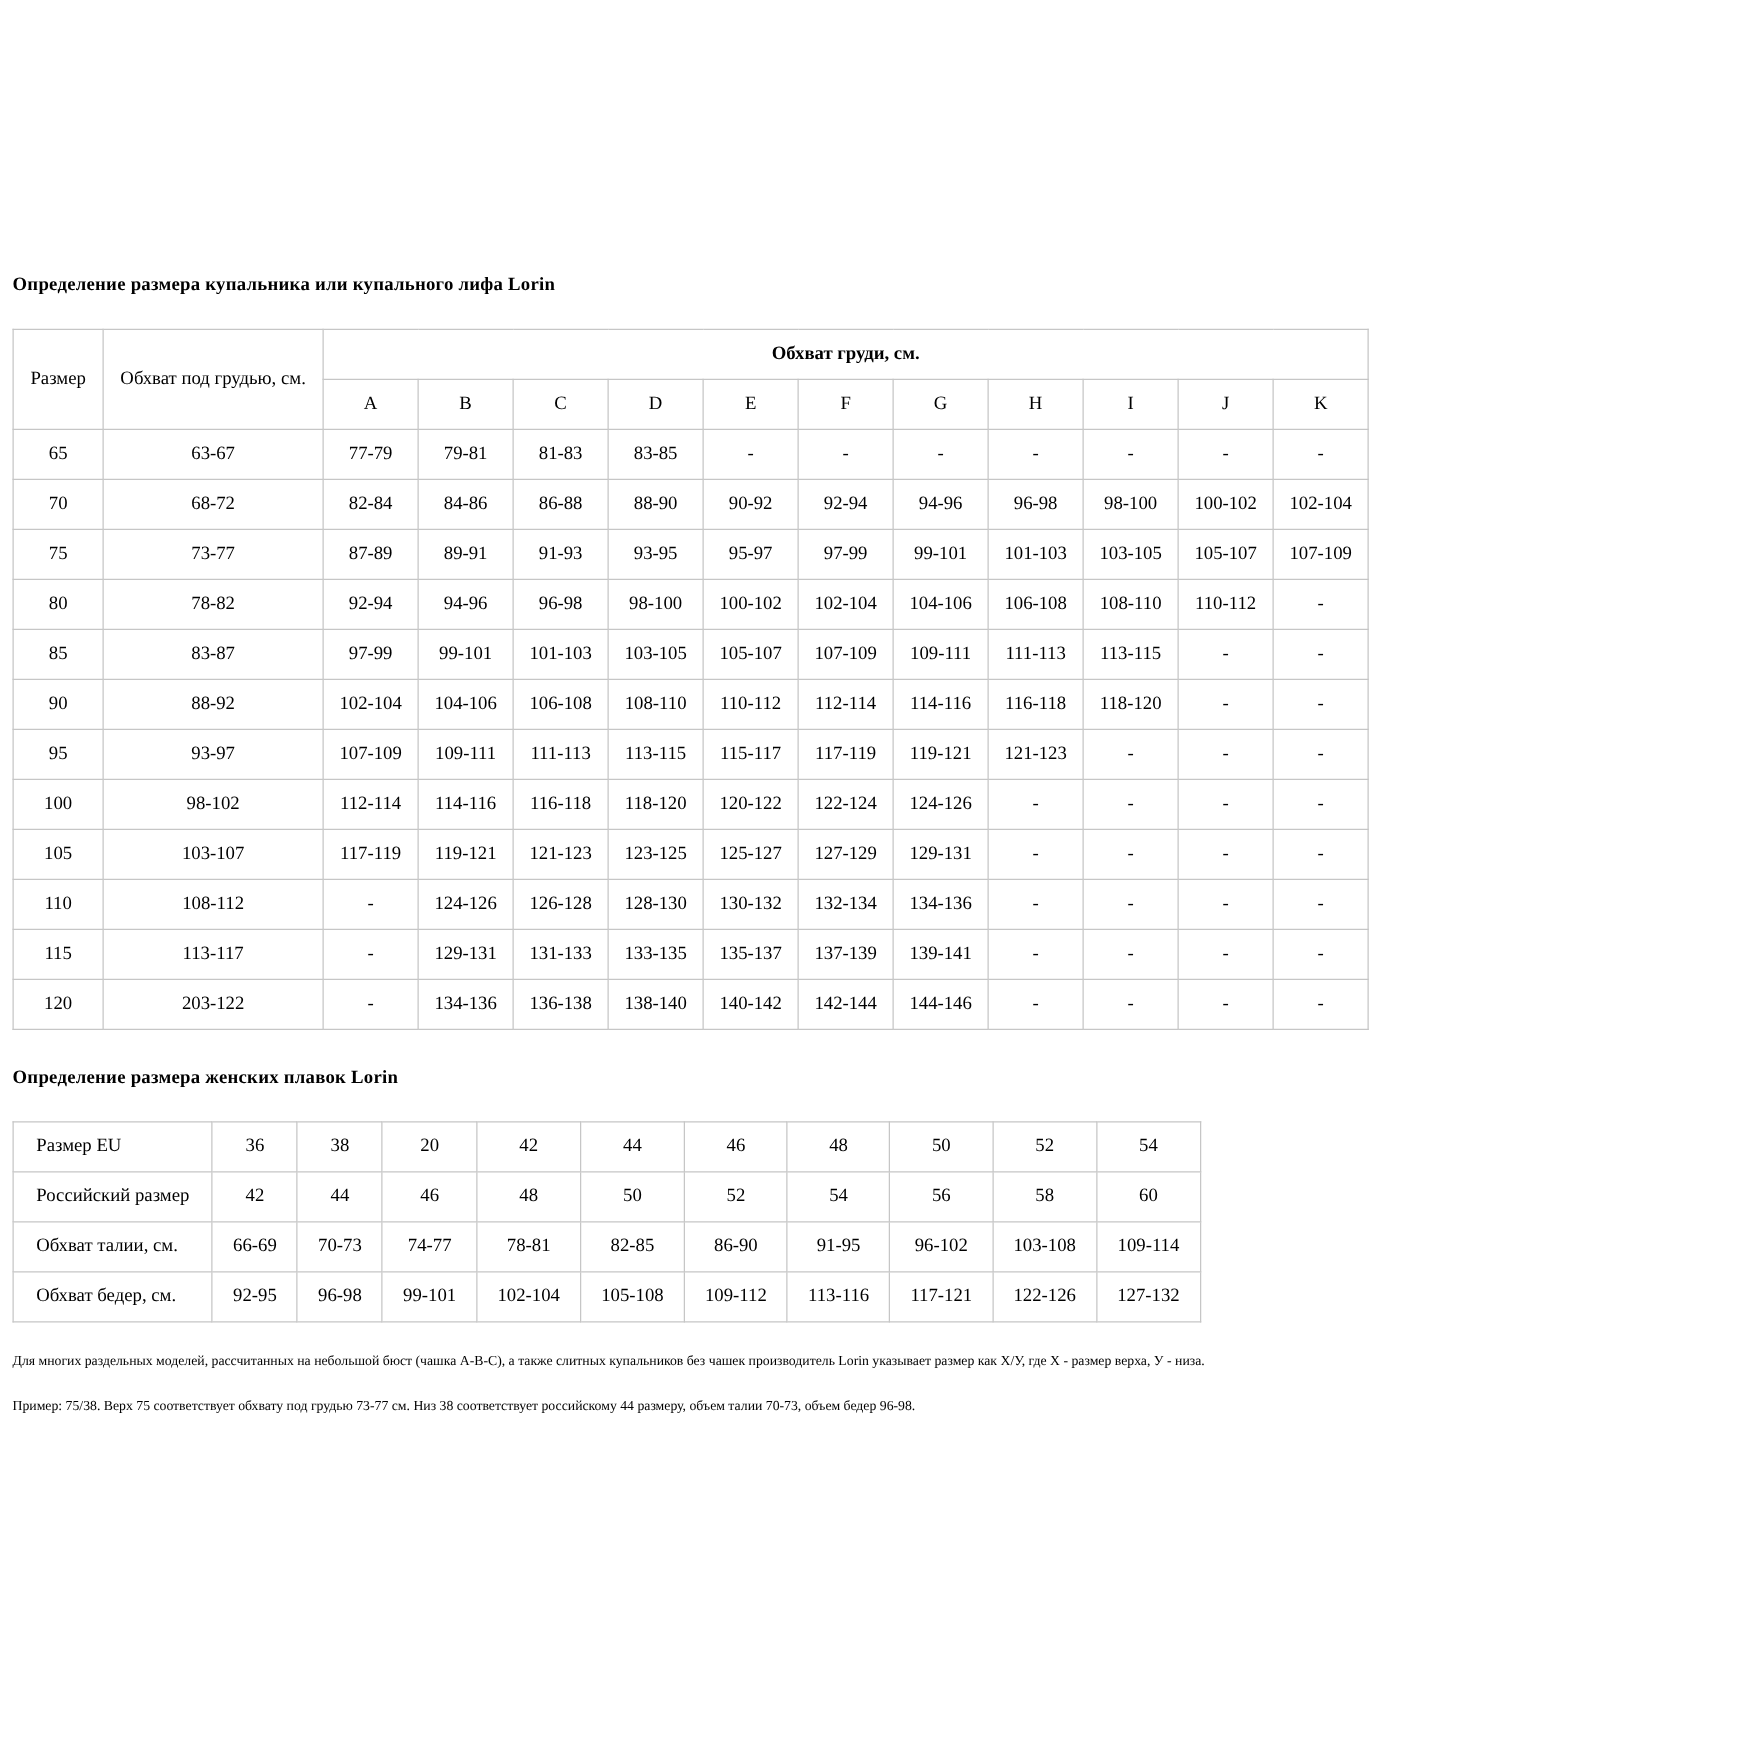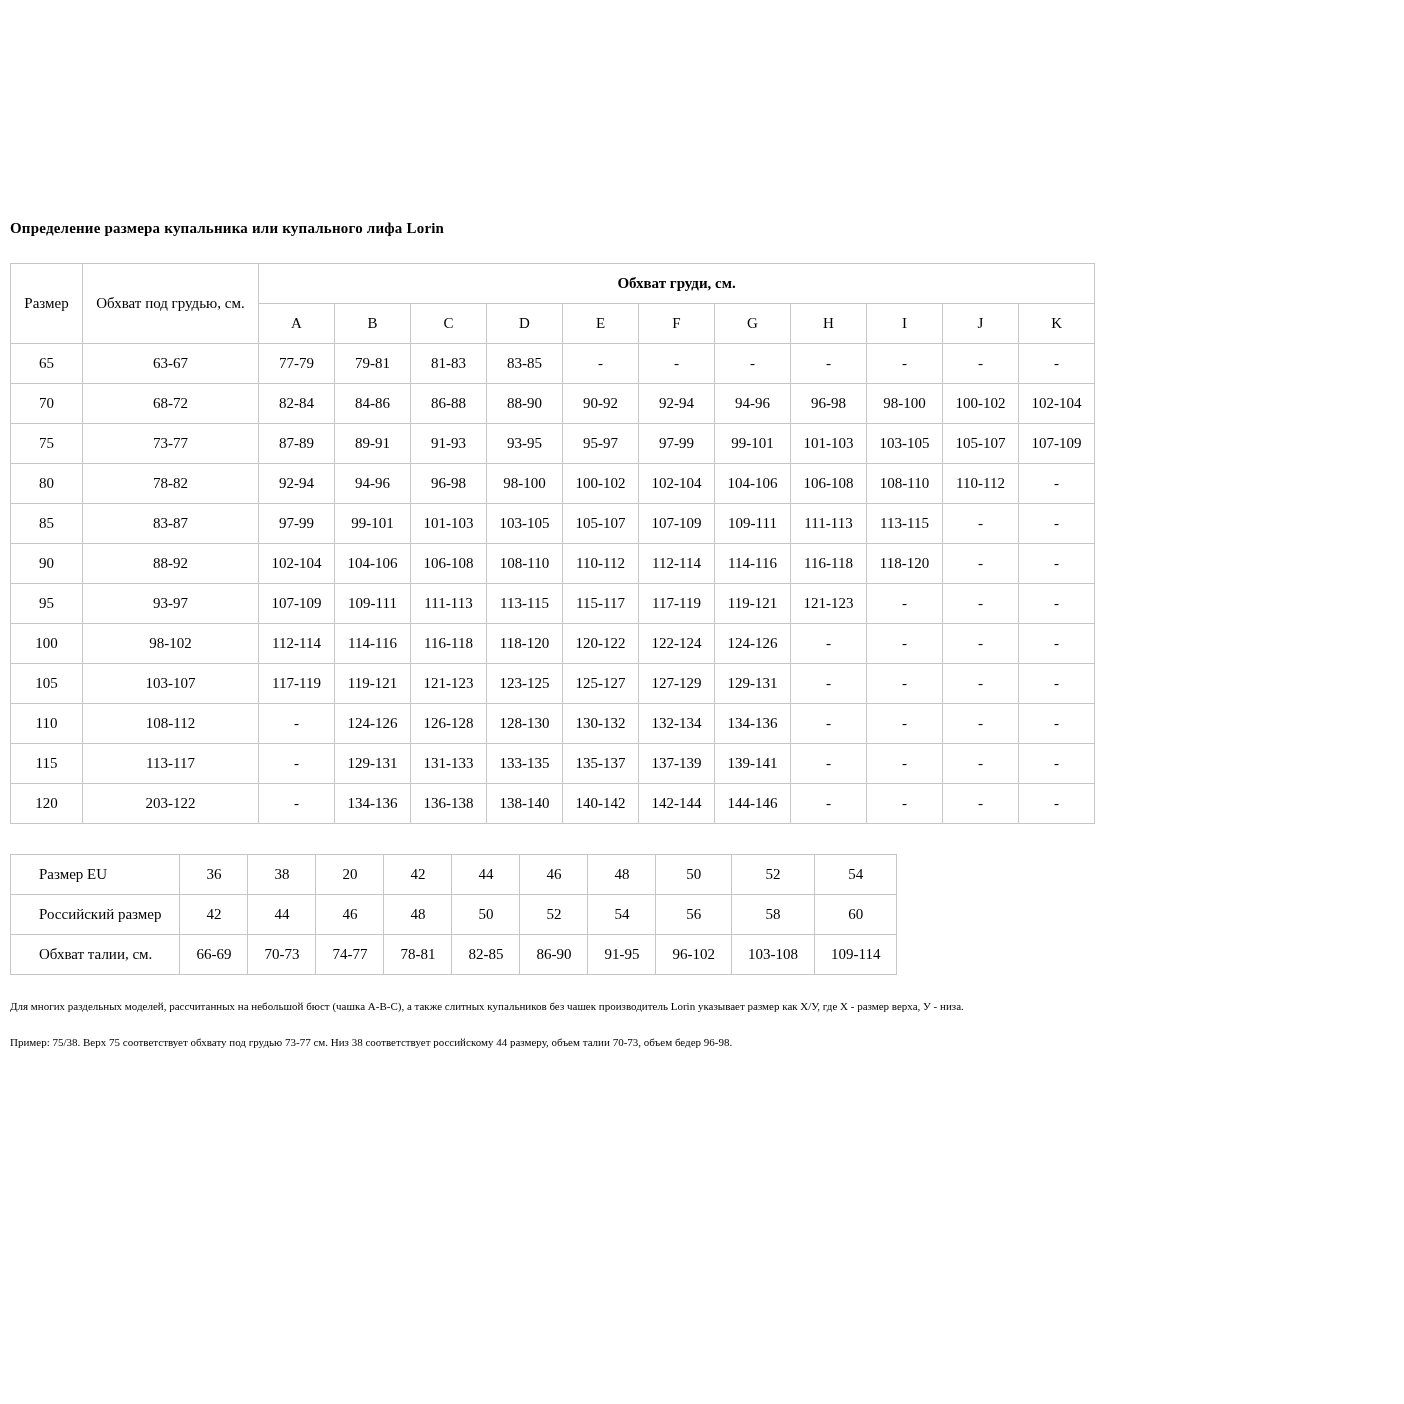--- a/index.html
+++ b/index.html
@@ -33,21 +33,21 @@
   
   #bra-table { table-layout: fixed; width: 1083px; margin-bottom: 30px; }
   #bra-table col.c-size { width: 72px; }
   #bra-table col.c-underbust { width: 176px; }
   #bra-table col.c-cup { width: 76px; }
   #bra-table td.span-head { height: 40px; font-weight: bold; }
   
   #briefs-table { margin-bottom: 24px; }
   #briefs-table td.row-label {
     text-align: left;
-    padding-left: 28px;
+    padding-left: 18px;
     padding-right: 18px;
     white-space: nowrap;
   }
   #briefs-table td.val {
     min-width: 56px;
     padding: 2px 16px;
   }
   .footnote {
     font-size: 11px;
     margin-bottom: 22px;
@@ -275,20 +275,21 @@
           <td>142-144</td>
           <td>144-146</td>
           <td>-</td>
           <td>-</td>
           <td>-</td>
           <td>-</td>
         </tr>
       </tbody>
   </table>
 
+  <h2 class="section-title titles-gap">Определение размера женских плавок Lorin</h2>
 
   <table id="briefs-table">
     <tbody id="briefs-body">
         <tr>
           <td class="row-label">Размер EU</td>
           <td class="val">36</td>
           <td class="val">38</td>
           <td class="val">20</td>
           <td class="val">42</td>
           <td class="val">44</td>
@@ -317,19 +318,32 @@
           <td class="val">70-73</td>
           <td class="val">74-77</td>
           <td class="val">78-81</td>
           <td class="val">82-85</td>
           <td class="val">86-90</td>
           <td class="val">91-95</td>
           <td class="val">96-102</td>
           <td class="val">103-108</td>
           <td class="val">109-114</td>
         </tr>
+        <tr>
+          <td class="row-label">Обхват бедер, см.</td>
+          <td class="val">92-95</td>
+          <td class="val">96-98</td>
+          <td class="val">99-101</td>
+          <td class="val">102-104</td>
+          <td class="val">105-108</td>
+          <td class="val">109-112</td>
+          <td class="val">113-116</td>
+          <td class="val">117-121</td>
+          <td class="val">122-126</td>
+          <td class="val">127-132</td>
+        </tr>
       </tbody>
   </table>
 
   <p class="footnote">Для многих раздельных моделей, рассчитанных на небольшой бюст (чашка A-B-C), а также слитных купальников без чашек производитель Lorin указывает размер как Х/У, где Х - размер верха, У - низа.</p>
   <p class="footnote">Пример: 75/38. Верх 75 соответствует обхвату под грудью 73-77 см. Низ 38 соответствует российскому 44 размеру, объем талии 70-73, объем бедер 96-98.</p>
 
 </div>
 
 </body></html>

